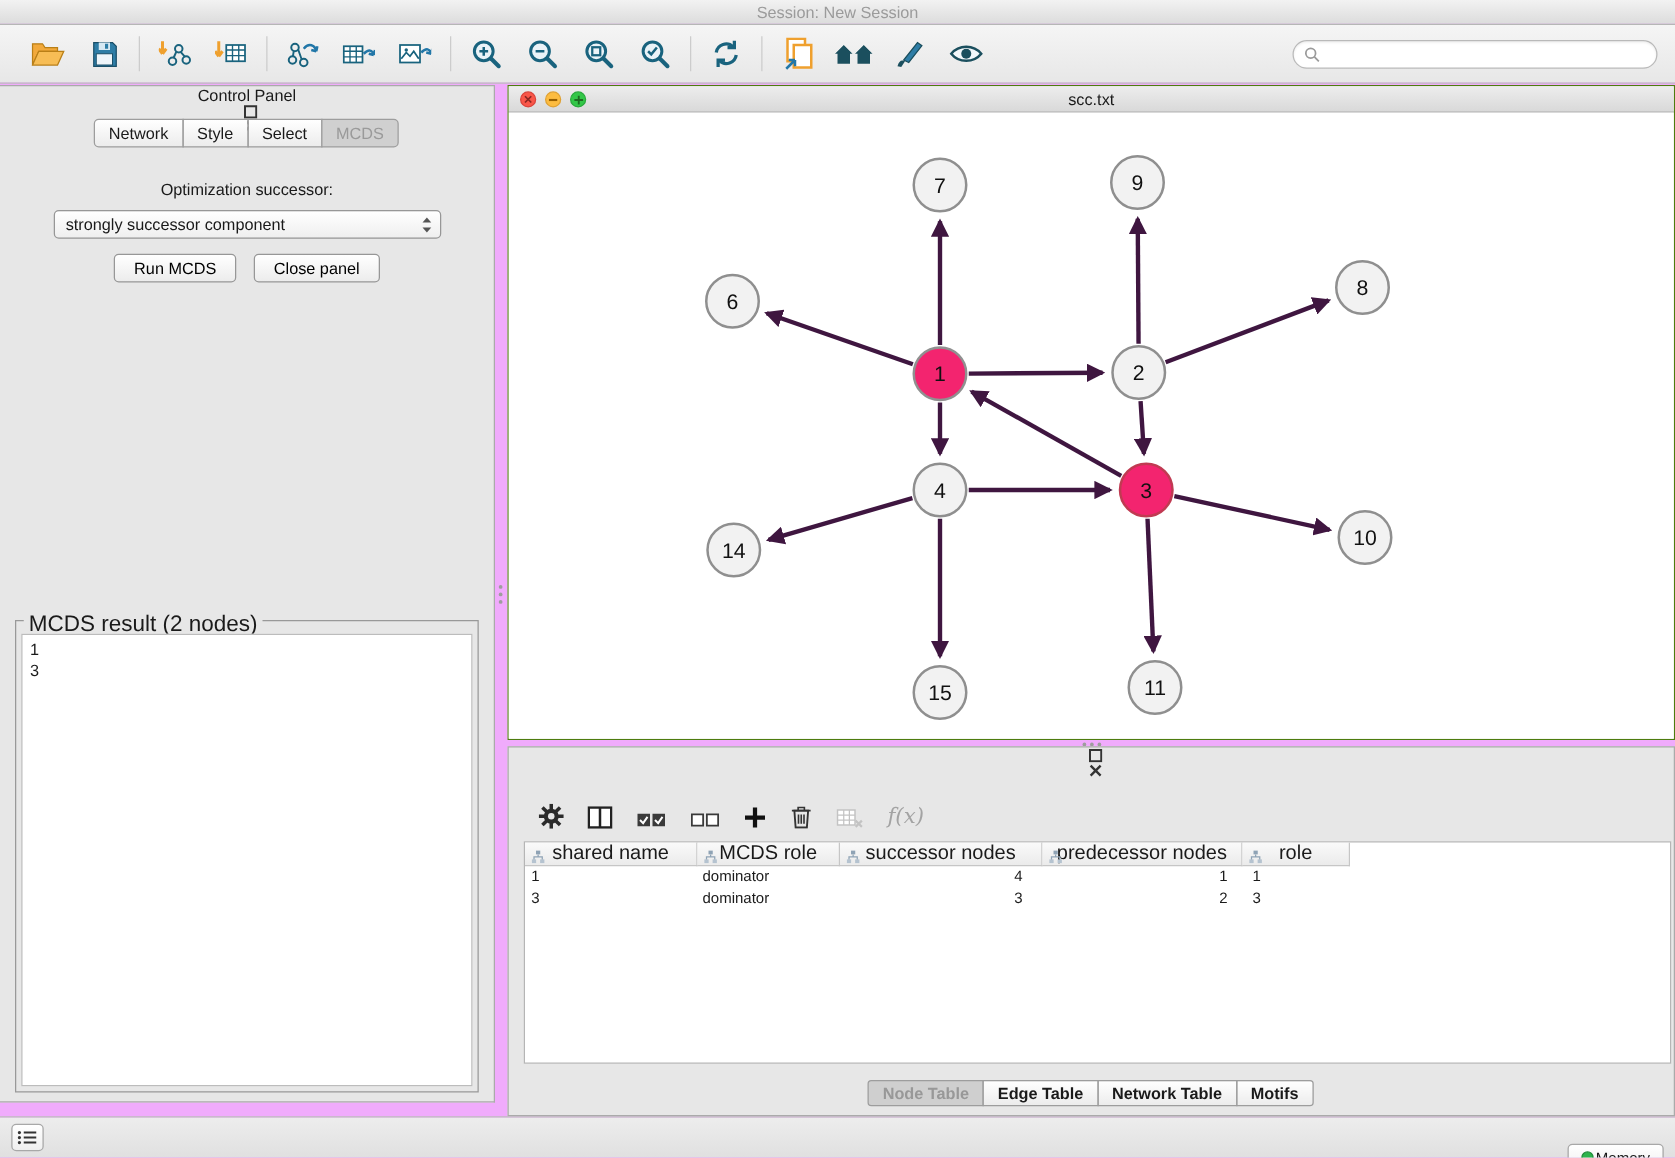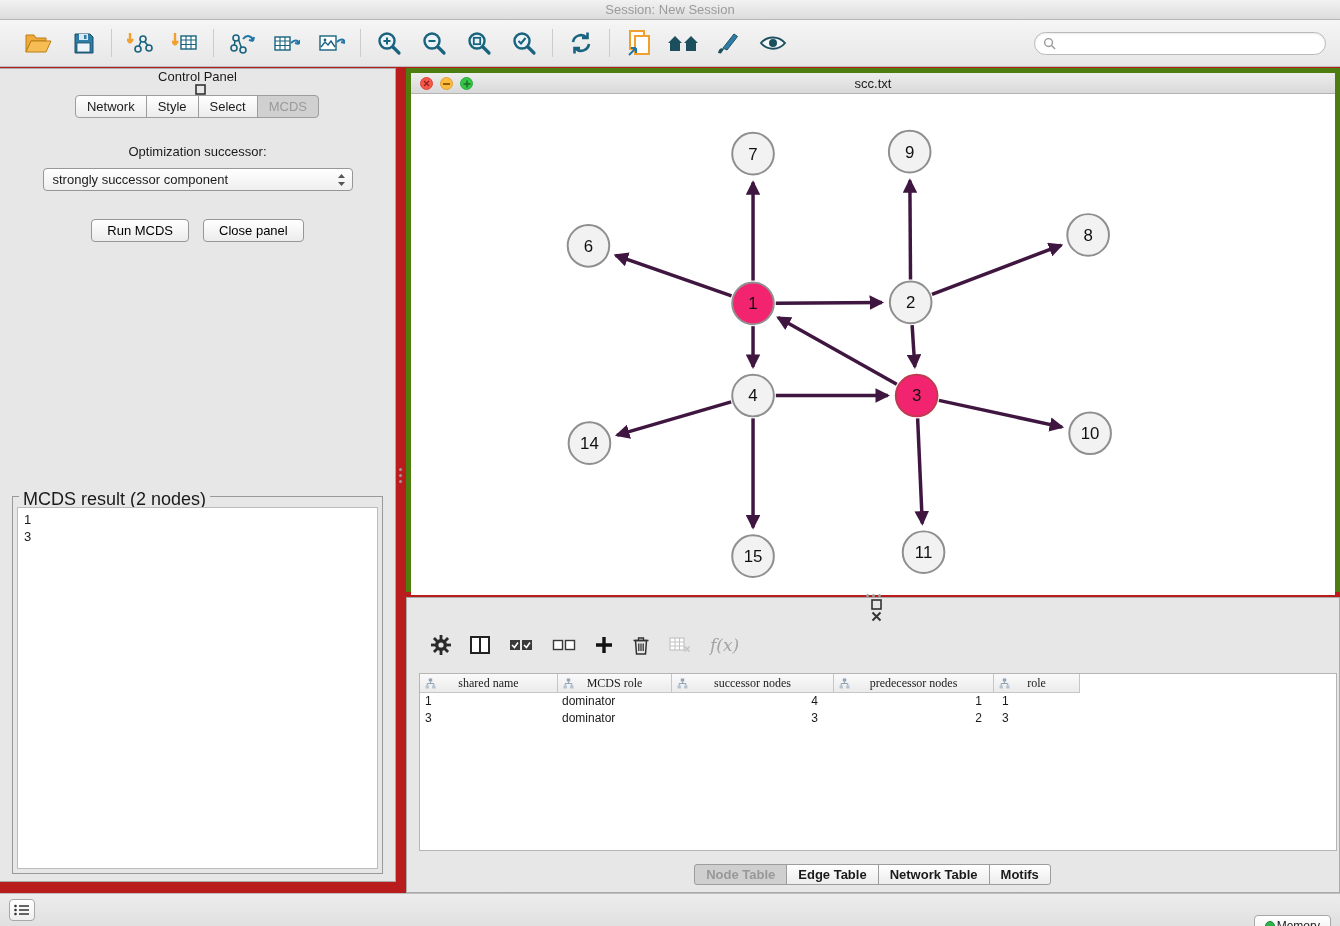--- a/index.html
+++ b/index.html
@@ -1,19 +1,19 @@
 <!DOCTYPE html>
 <html><head>
 <meta charset="utf-8">
 <style>
   * { margin:0; padding:0; box-sizing:border-box; }
   html,body { width:1340px; height:926px; }
   body { font-family:"Liberation Sans", sans-serif; font-size:13px; color:#1a1a1a;
          background:#d4d4d4; overflow:hidden; }
-  .app { position:relative; width:1340px; height:926px; background:#b91c1c; }
+  .app { position:relative; width:1340px; height:926px; background:#f0abfc; }
 
   
   .titlebar { height:20px; background:linear-gradient(#f2f2f2,#dcdcdc);
               border-bottom:1px solid #b6b6b6; text-align:center;
               font-size:13px; line-height:20px; color:#9b9b9b; }
 
   
   .toolbar { height:47px; background:linear-gradient(#f5f5f5,#e7e7e7);
              border-bottom:1px solid #bdbdbd; display:flex; align-items:center;
              padding:0 10px; }
@@ -45,36 +45,36 @@
              color:#1a1a1a; }
   .seg-tab:first-child { border-radius:4px 0 0 4px; }
   .seg-tab:last-child { border-radius:0 4px 4px 0; }
   .seg-tab.active { background:#d0d0d0; color:#9a9a9a; }
   .opt-label { text-align:center; margin-top:26px; font-size:13px; }
   .cp-select { margin:9px auto 0; width:310px; height:23px; border:1px solid #979797;
                border-radius:4px; background:linear-gradient(#ffffff,#efefef);
                display:flex; align-items:center; padding:0 6px 0 9px; font-size:13px;
                cursor:pointer; }
   .cp-select .sel-text { flex:1; }
-  .cp-buttons { display:flex; justify-content:center; gap:14px; margin-top:28px; }
+  .cp-buttons { display:flex; justify-content:center; gap:14px; margin-top:12px; }
   .push-btn { border:1px solid #979797; border-radius:4px;
               background:linear-gradient(#ffffff,#ececec); padding:3px 15px;
               font-size:13px; cursor:pointer; }
   .result-box { position:absolute; left:12px; right:12px; top:427px; bottom:7px;
                 border:1px solid #999999; }
   .result-legend { position:absolute; top:-8px; left:6px; background:#e7e7e7;
                    padding:0 4px; font-size:18px; }
   .result-inner { position:absolute; left:4px; right:4px; top:10px; bottom:4px;
                   background:#ffffff; border:1px solid #bcbcbc; padding:3px 6px;
                   font-size:13px; overflow:auto; }
   .result-line { line-height:17px; }
 
   
   .net-window { position:absolute; left:406px; top:0; right:0; height:524px;
-                background:#ffffff; border:5px solid #4d7c0f; }
+                background:#ffffff; border:1px solid #4d7c0f; }
   .net-titlebar { height:21px; background:linear-gradient(#ededed,#d9d9d9);
                   border-bottom:1px solid #b3b3b3; position:relative; display:flex;
                   align-items:center; justify-content:center; font-size:13px; }
   .traffic { position:absolute; left:9px; top:4px; display:flex; gap:7px; }
   .tl { width:13px; height:13px; border-radius:50%; display:flex; align-items:center;
         justify-content:center; cursor:pointer; }
   .tl.red { background:#f95649; border:1px solid #d9443c; }
   .tl.yellow { background:#fdbc40; border:1px solid #dfa133; }
   .tl.green { background:#33c748; border:1px solid #2aa93c; }
   .net-canvas { width:100%; height:501px; display:block; background:#fff; }
@@ -85,32 +85,32 @@
                        cursor:col-resize; }
   .v-splitter-handle i, .h-splitter-handle i { width:3px; height:3px; border-radius:50%;
                        background:#9d9d9d; display:block; }
   .h-splitter-handle { position:absolute; left:860px; top:525px; height:4px; width:26px;
                        display:flex; gap:3px; align-items:center; justify-content:center;
                        cursor:row-resize; }
 
   
   .table-panel { position:absolute; left:406px; top:529px; right:0; bottom:0;
                  background:#e7e7e7; border:1px solid #aaaaaa; }
-  .tp-toolbar { margin-top:5px; height:36px; display:flex; align-items:center;
+  .tp-toolbar { margin-top:5px; height:36px; display:flex; align-items:flex-end;
                 gap:19px; padding:0 24px; }
   .tp-icon { display:flex; align-items:center; justify-content:center; cursor:pointer; }
   .fx-label { font-family:"DejaVu Serif", serif; font-style:italic; color:#a3a3a3;
               font-size:17px; cursor:default; }
   .tbl-wrap { position:absolute; left:12px; right:2px; top:75px; bottom:41px;
               background:#ffffff; border:1px solid #b5b5b5; overflow:hidden; }
   .tbl-header { display:flex; height:19px; }
   .tbl-th { position:relative; display:flex; align-items:center; justify-content:center;
-            font-size:12px; background:linear-gradient(#fafafa,#ebebeb);
+            font-size:16px; background:linear-gradient(#fafafa,#ebebeb);
             border-right:1px solid #c6c6c6; border-bottom:1px solid #c6c6c6;
-            cursor:pointer;font-family:Liberation Serif, serif; }
+            cursor:pointer; }
   .th-icon { position:absolute; left:5px; top:4px; }
   .tbl-row { display:flex; height:17px; cursor:default; }
   .tbl-td { font-size:12px; line-height:17px; white-space:nowrap; overflow:hidden; }
   .w0{width:138px}.w1{width:114px}.w2{width:162px}.w3{width:160px}.w4{width:86px}
   .pl5{padding-left:5px}.pl4{padding-left:4px}.pl8{padding-left:8px}
   .ar{text-align:right}.pr16{padding-right:16px}.pr12{padding-right:12px}
   .tp-tabs { position:absolute; bottom:7px; left:0; right:0; display:flex;
              justify-content:center;text-align:right; }
   .tp-tab { border:1px solid #9d9d9d; background:linear-gradient(#ffffff,#ececec);
             padding:2px 11px; font-size:13px; font-weight:bold; margin-left:-1px;

